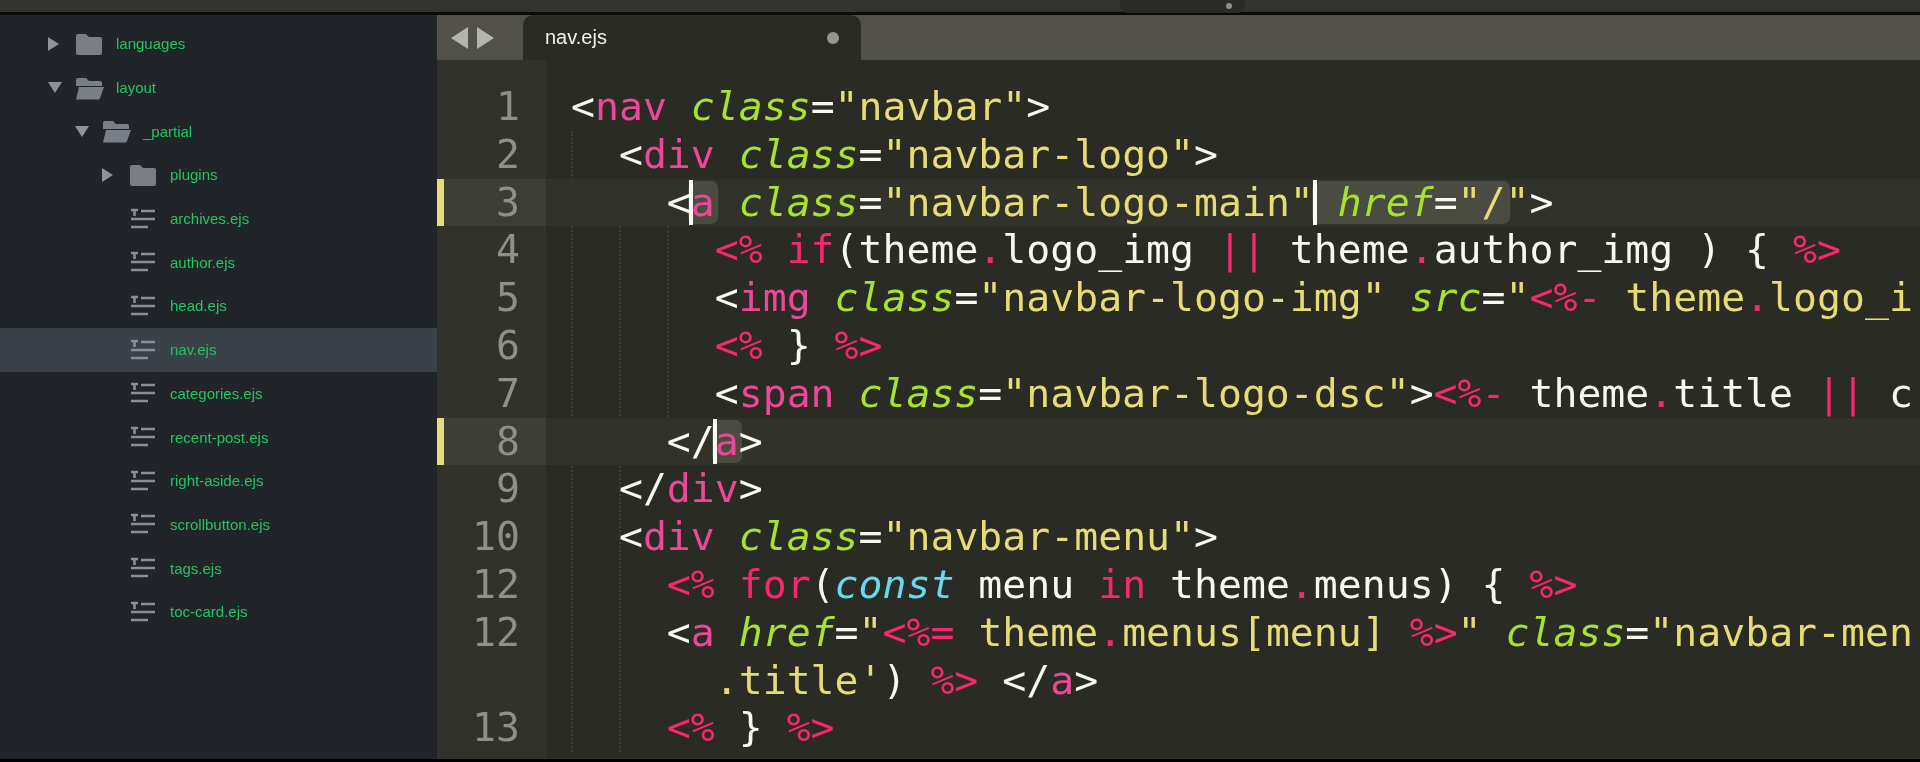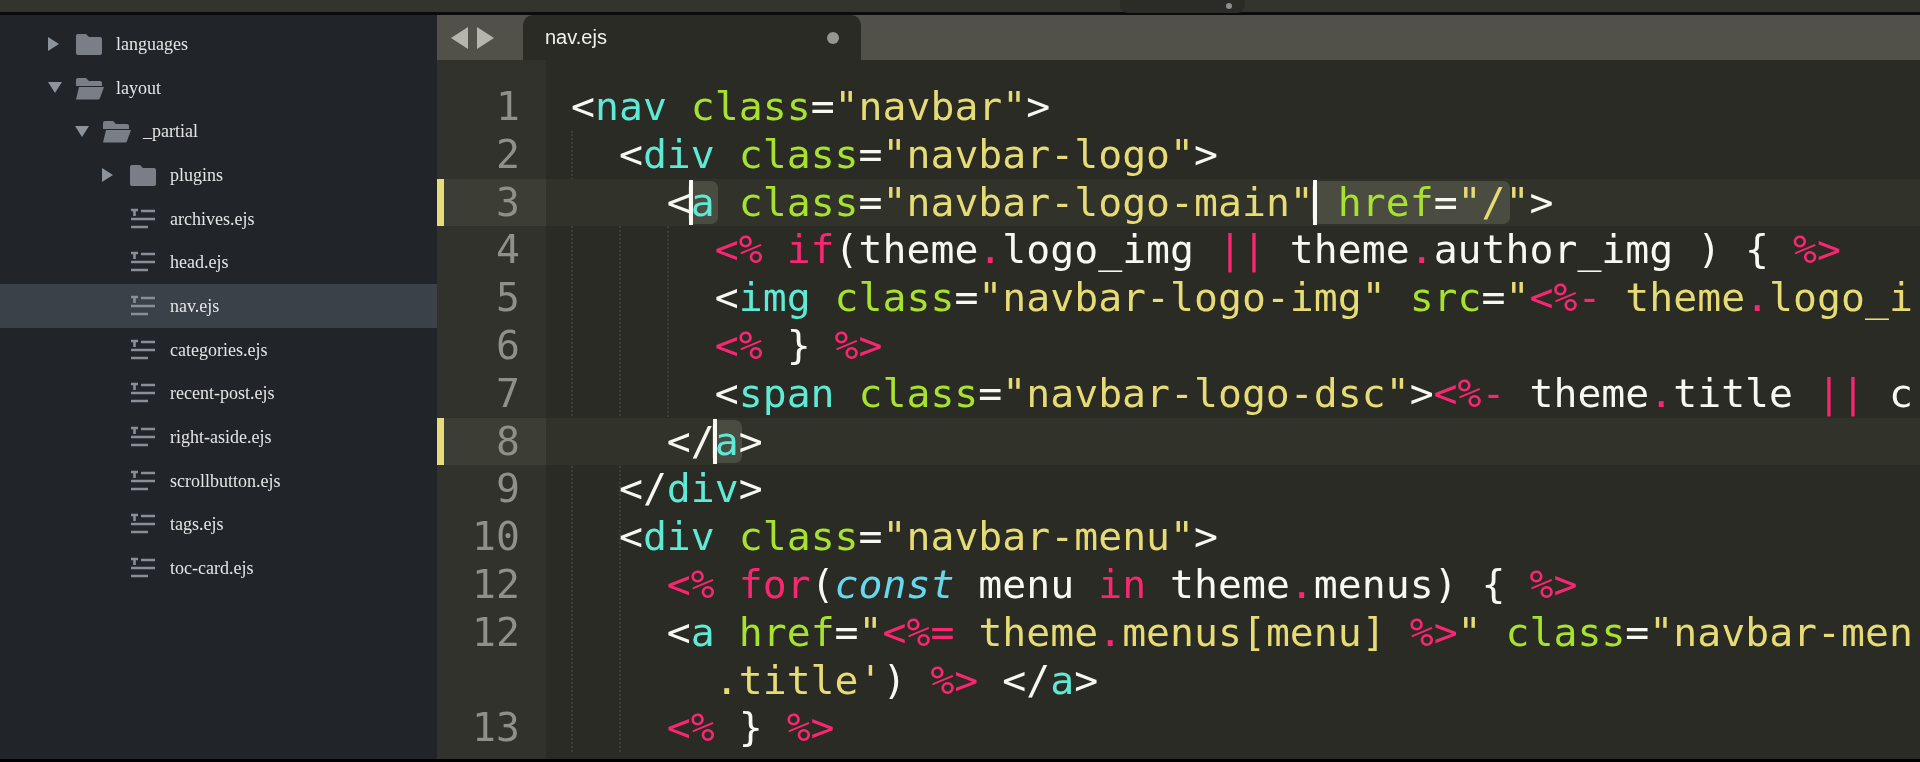--- a/index.html
+++ b/index.html
@@ -9,21 +9,21 @@
   
   .topbar { position:relative; height:15px; background:#34342f; border-bottom:3px solid #0b0b0b; }
   .notch { position:absolute; left:1120px; top:0; width:125px; height:13px; background:#2b2b27; border-radius:0 0 8px 8px; }
   .cam-dot { position:absolute; left:1226px; top:3px; width:6px; height:6px; border-radius:50%; background:#8f8f8f; }
 
   .main { display:flex; height:744px; }
 
   
   .sidebar { width:437px; height:100%; background:#21252a; flex:none; overflow:hidden; }
   .tree { padding-top:7px; }
-  .tree-row { display:flex; align-items:center; height:43.7px; color:#e5e5e5; font-size:18px; white-space:nowrap;font-family:Liberation Serif, serif; }
+  .tree-row { display:flex; align-items:center; height:43.7px; color:#22c55e; font-size:15px; white-space:nowrap; }
   .tree-row.sel { background:#3a4149; }
   .tree-row .pad0 { width:48px; flex:none; }
   .tree-row .pad1 { width:75px; flex:none; }
   .tree-row .pad2 { width:102px; flex:none; }
   .chev { width:26px; flex:none; display:flex; align-items:center; }
   .chev-r { width:0; height:0; border-left:11px solid #8d939b; border-top:7px solid transparent; border-bottom:7px solid transparent; }
   .chev-d { width:0; height:0; border-top:11px solid #8d939b; border-left:7px solid transparent; border-right:7px solid transparent; }
   .ticon { width:30px; height:28px; margin-right:12px; flex:none; }
   .tree-label { line-height:1; }
 
@@ -44,22 +44,22 @@
   .code-lines { position:relative; padding-top:23px; }
   .cline { position:relative; display:flex; height:47.8px; font-family:"DejaVu Sans Mono", monospace; font-size:39.8px; line-height:47.8px; }
   .cline.cur { background:#31322a; }
   .gut { position:relative; width:109px; flex:none; text-align:right; padding-right:26px; color:#8f9088; }
   .cline.cur .gut { background:#3c3d34; }
   .chg { position:absolute; left:0; top:0; bottom:0; width:7px; background:#e8dc7a; }
   .src { position:relative; flex:1; padding-left:25px; white-space:pre; }
   .mbox { position:absolute; top:2px; height:43px; background:#4b4c41; border-radius:7px; z-index:0; }
   .caret { position:absolute; top:1px; width:3.5px; height:45px; background:#fafaf5; z-index:3; }
   .tok { position:relative; z-index:1; }
-  .w { color:#f8f8f2; } .t { color:#5eead4; } .k { color:#f92672; }
-  .a { color:#a6e22e; } .s { color:#e6db74; } .c { color:#66d9ef; font-style:italic; }
+  .w { color:#f8f8f2; } .t { color:#ec4899; } .k { color:#f92672; }
+  .a { color:#a6e22e;font-style:italic; } .s { color:#e6db74; } .c { color:#66d9ef; font-style:italic; }
 </style>
 </head>
 <body>
 
 <div id="app">
   <div class="topbar">
     <div class="notch"></div>
     <div class="cam-dot"></div>
   </div>
   <div class="main">
@@ -107,20 +107,28 @@
             </svg>
             <span class="tree-label">plugins</span>
           </div>
           <div class="tree-row">
             <span class="pad2"></span>
             <span class="chev"></span>
             <svg viewBox="0 0 30 28" class="ticon">
               <path stroke="#8a8f97" stroke-width="2.6" fill="none" d="M3 5h7M6.5 5v6M13 6h14M3 14h24M3 22h17"></path>
             </svg>
             <span class="tree-label">archives.ejs</span>
+          </div>
+          <div class="tree-row">
+            <span class="pad2"></span>
+            <span class="chev"></span>
+            <svg viewBox="0 0 30 28" class="ticon">
+              <path stroke="#8a8f97" stroke-width="2.6" fill="none" d="M3 5h7M6.5 5v6M13 6h14M3 14h24M3 22h17"></path>
+            </svg>
+            <span class="tree-label">author.ejs</span>
           </div>
           <div class="tree-row">
             <span class="pad2"></span>
             <span class="chev"></span>
             <svg viewBox="0 0 30 28" class="ticon">
               <path stroke="#8a8f97" stroke-width="2.6" fill="none" d="M3 5h7M6.5 5v6M13 6h14M3 14h24M3 22h17"></path>
             </svg>
             <span class="tree-label">head.ejs</span>
           </div>
           <div class="tree-row sel">

